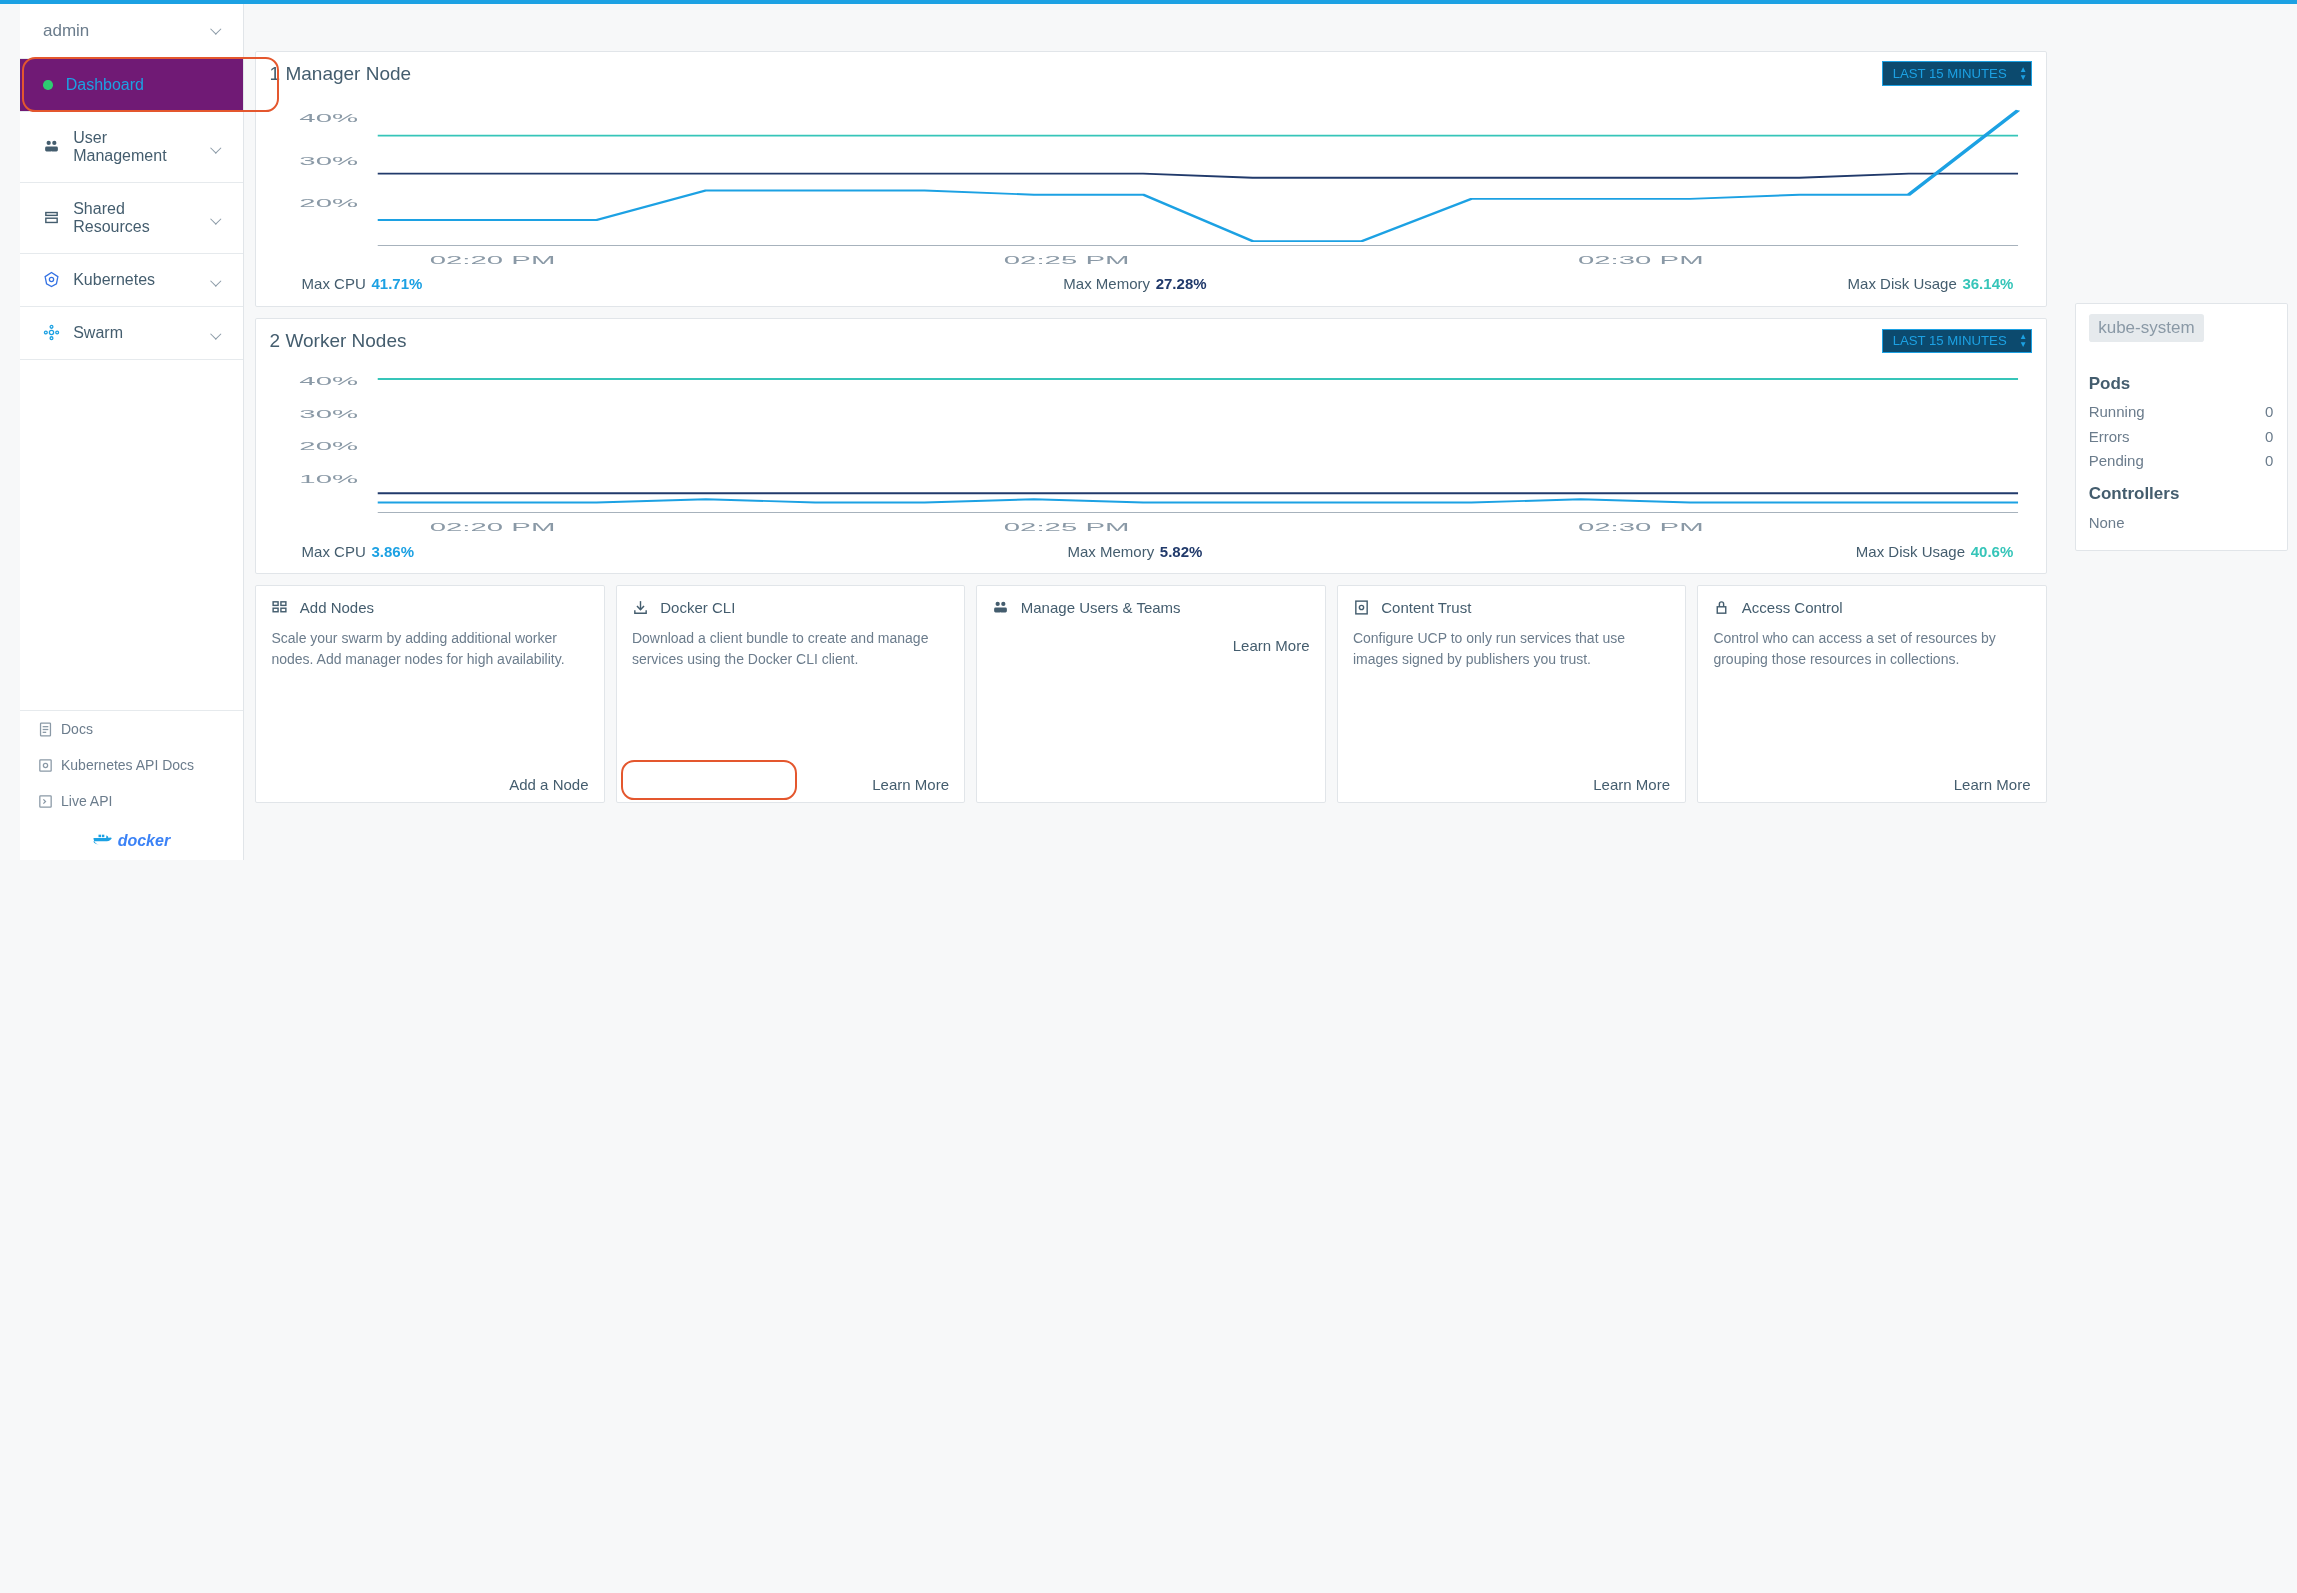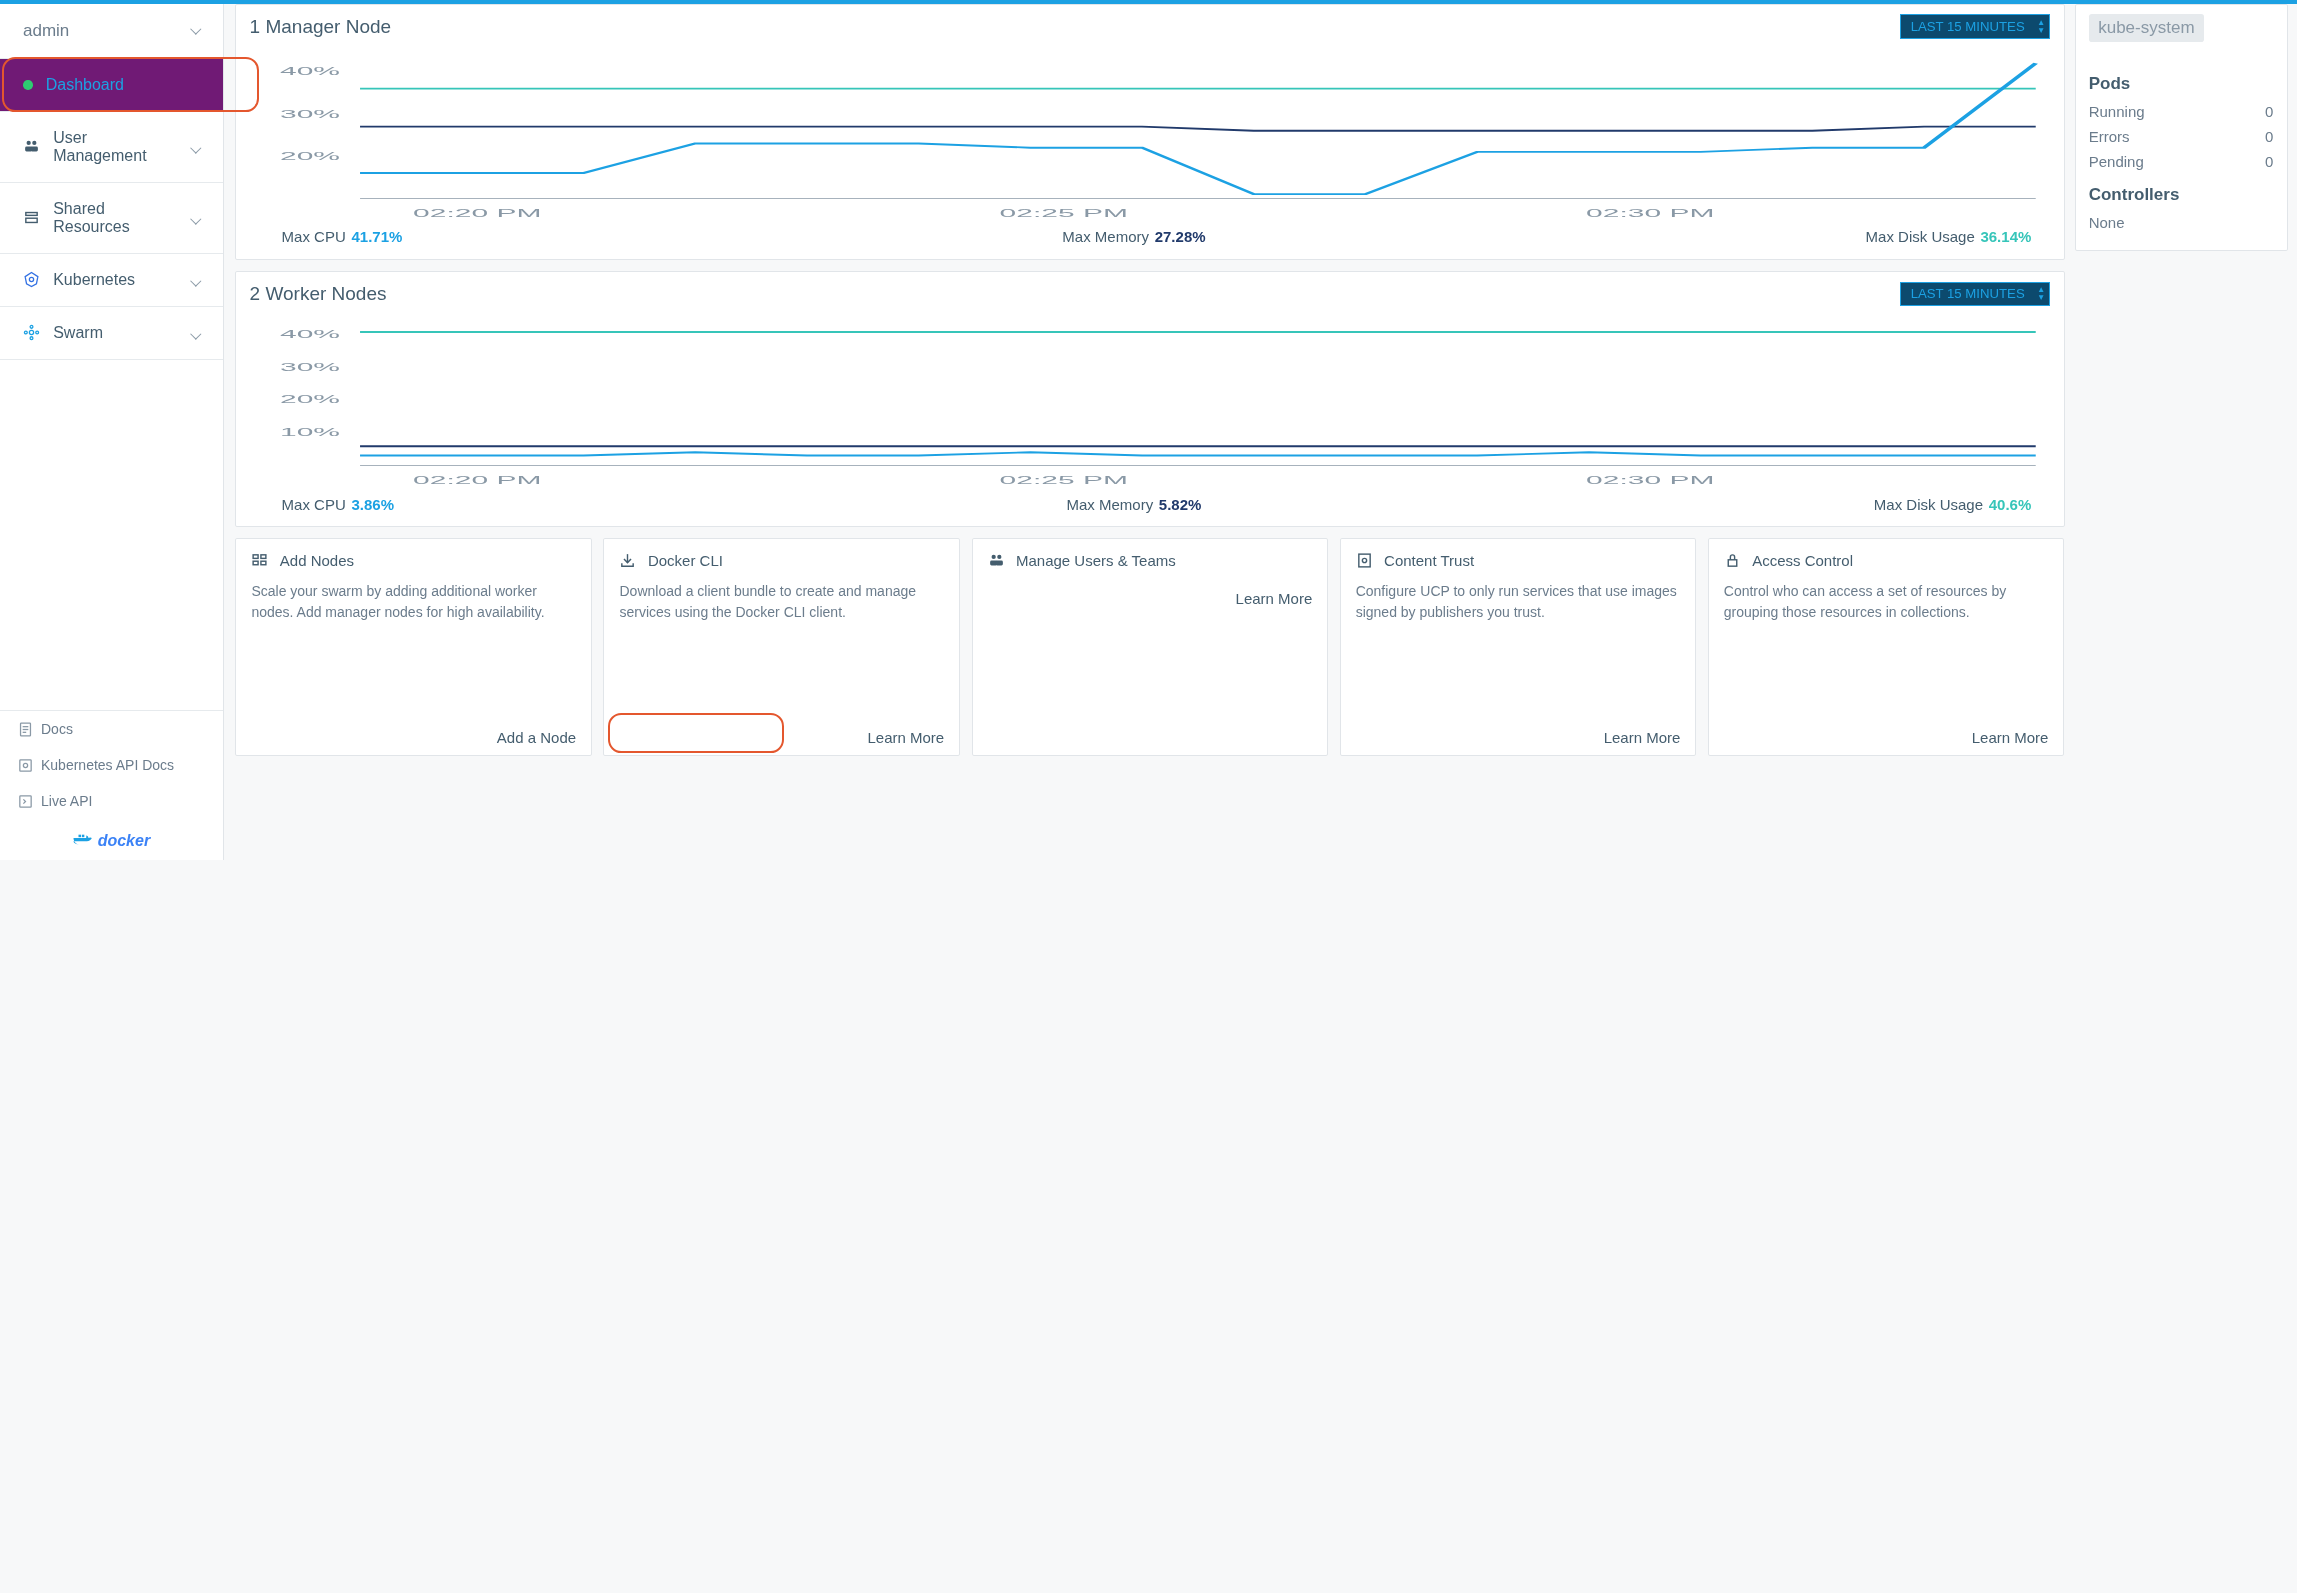--- a/index.html
+++ b/index.html
@@ -1,33 +1,33 @@
 <!DOCTYPE html>
 <html style="font-size:15px"><head>
 <meta charset="utf-8">
 <style>
 * { box-sizing: border-box; margin: 0; padding: 0; }
 body { font-family: -apple-system, BlinkMacSystemFont, "Segoe UI", Helvetica, Arial, sans-serif; background: #f7f8f9; color: #445d6e; }
 .topbar { height: 3.8px; background: #1ca1e3; }
 .app { display: flex; }
-.sidebar { width: 224px; background: #fff; border-right: 0.9px solid #e1e5e9; min-height: 856px; display: flex; flex-direction: column; }
+.sidebar { width: 224px; background: #fff; border-right: 0.9px solid #e1e5e9; min-height: 856px; display: flex; flex-direction: column; margin-left: 20px; }
 .sidebar-top { flex: 1; }
 .sb-user { padding: 17px 23px; font-size: 17px; color: #6b7c8c; display: flex; align-items: center; justify-content: space-between; border-bottom: 0.9px solid #e6eaed; cursor: pointer; }
 .sb-item { padding: 17px 23px; font-size: 16px; color: #445d6e; display: flex; align-items: center; gap: 13.2px; border-bottom: 0.9px solid #e6eaed; cursor: pointer; position: relative; }
 .sb-item .chev { margin-left: auto; color: #8a99a6; }
 .sb-item.active { background: #701a75; }
 .sb-item.active .label { color: #1ca1e3; }
 .dot-green { width: 9.5px; height: 9.5px; border-radius: 50%; background: #2ecc71; }
 .highlight-box { position: absolute; border: 2.4px solid #e4572e; border-radius: 13.2px; pointer-events: none; }
 .sb-bottom { border-top: 0.9px solid #e6eaed; }
 .sb-link { padding: 9.5px 17px; display: flex; align-items: center; gap: 7px; font-size: 14px; color: #6b7c8c; cursor: pointer; }
 .sb-logo { padding: 13.2px 0 9.5px; text-align: center; color: #3b82f6; font-style: italic; font-weight: 600; font-size: 16px; }
 .chev-down { display: inline-block; width: 7.6px; height: 7.6px; border-right: 1.4px solid #8a99a6; border-bottom: 1.4px solid #8a99a6; transform: rotate(45deg); margin-top: -3.8px; }
 
-.main { flex: 1; padding: 0 9.5px 9.5px 11.4px; display: flex; gap: 10px; align-items: flex-start; }
+.main { flex: 1; padding: 0 9.5px 9.5px 11.4px; display: flex; gap: 28px; align-items: center; }
 .center-col { flex: 1; }
 .right-col { width: 213px; }
 
 .card { background: #fff; border: 0.9px solid #e1e5e9; border-radius: 1.9px; margin-bottom: 11.4px; padding: 9.5px 13.2px 11.4px; }
 .card-header { display: flex; align-items: center; justify-content: space-between; margin-bottom: 3.8px; }
 .card-title { font-size: 19px; color: #445d6e; font-weight: 400; }
 .time-select { border: 0.9px solid #1ca1e3; color: #1ca1e3; padding: 3.8px 24.6px 3.8px 9.5px; font-size: 13.2px; background: #0c4a6e; position: relative; display: inline-flex; align-items: center; cursor: pointer; }
 .time-select::after { content: ""; position: absolute; right: 7.6px; top: 50%; width: 0; height: 0; border-left: 3.8px solid transparent; border-right: 3.8px solid transparent; }
 .time-select .arrows { position: absolute; right: 5.7px; top: 2.8px; font-size: 9.5px; line-height: 7.6px; color: #1ca1e3; }
 

